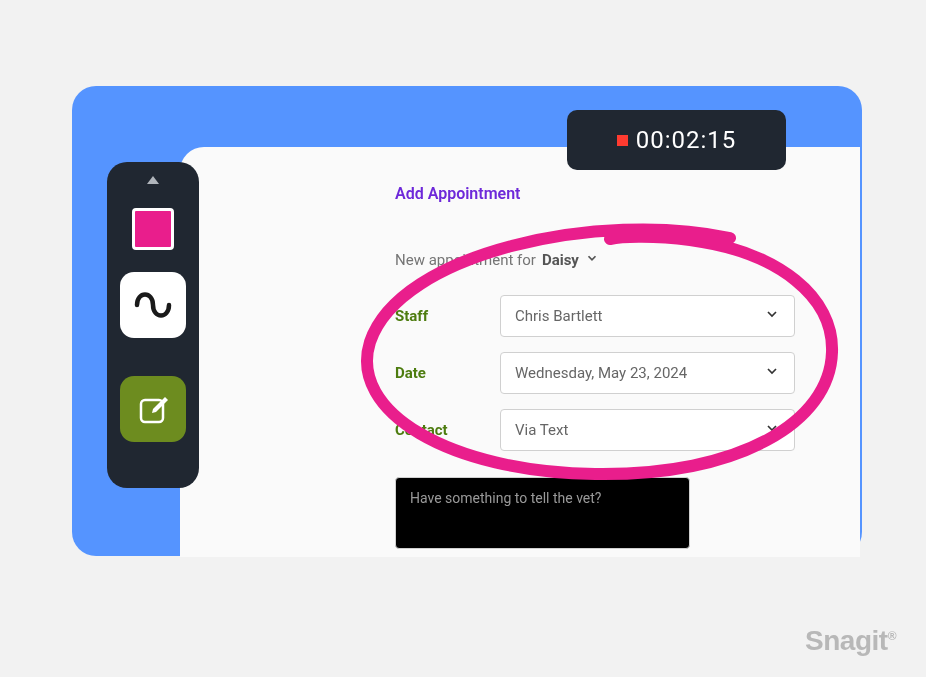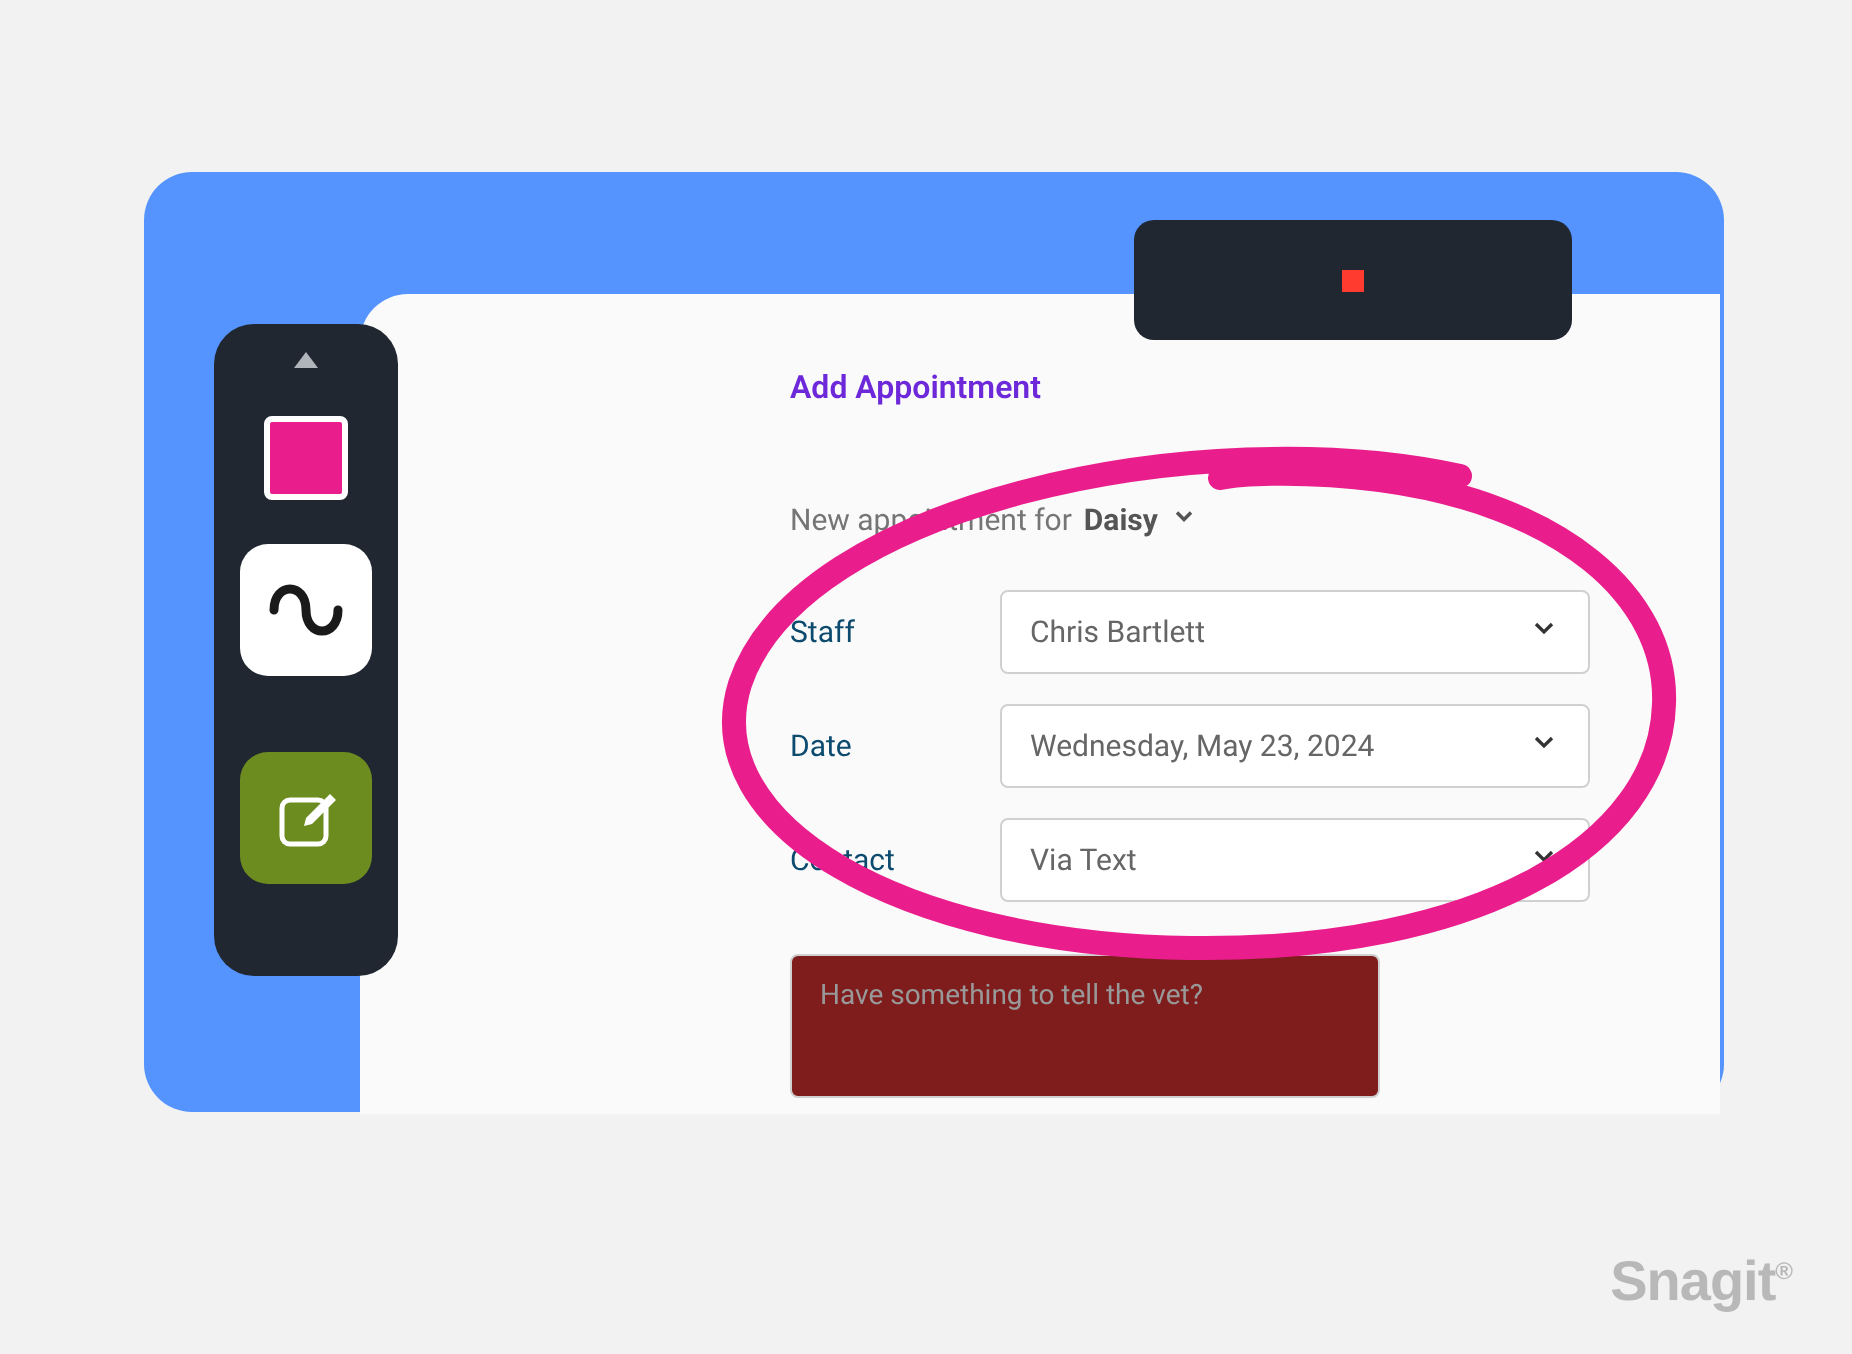--- a/index.html
+++ b/index.html
@@ -51,43 +51,43 @@
     .subtitle-row .bold { font-weight: 700; color: #555; }
     .form-row {
       position: absolute;
       left: 215px;
       display: flex;
       align-items: center;
     }
     .form-label {
       width: 105px;
       font-size: 15px;
-      font-weight: 400;
-      color: #0c4a6e;
+      font-weight: 700;
+      color: #4d7c0f;
     }
     .dropdown {
       width: 295px;
       height: 42px;
       border: 1px solid #d0d0d0;
       border-radius: 4px;
       background: #fff;
       display: flex;
       align-items: center;
       justify-content: space-between;
       padding: 0 14px;
       font-size: 15px;
       color: #666;
       cursor: pointer;
     }
     .textarea-box {
       width: 295px;
       height: 72px;
       border: 1px solid #d0d0d0;
       border-radius: 4px;
-      background: #7f1d1d;
+      background: #000000;
       padding: 12px 14px;
       font-size: 14px;
       color: #999;
     }
     .row1 { top: 148px; }
     .row2 { top: 205px; }
     .row3 { top: 262px; }
     .row4 { top: 330px; align-items: flex-start; }
     .row4 .form-label { padding-top: 12px; }
 
@@ -247,20 +247,21 @@
   <path d="M 390 16
            C 260 -12, 60 30, 30 120
            C 8 190, 110 250, 255 252
            C 400 254, 490 200, 492 130
            C 494 76, 440 30, 350 18
            C 310 13, 280 15, 270 17" fill="none" stroke="#e91e8c" stroke-width="12" stroke-linecap="round"></path>
 </svg>
 
 <div class="recording-bar">
   <div class="rec-dot"></div>
+  <div class="rec-time">00:02:15</div>
 </div>
 
 <div class="toolbar">
   <div class="tool-arrow">
     <svg width="16" height="12" viewBox="0 0 16 12">
         <polygon points="8,2 14,10 2,10" fill="#b0b5bb"></polygon>
       </svg>
   </div>
   <div class="tool-btn transparent">
     <div class="pink-square"></div>

